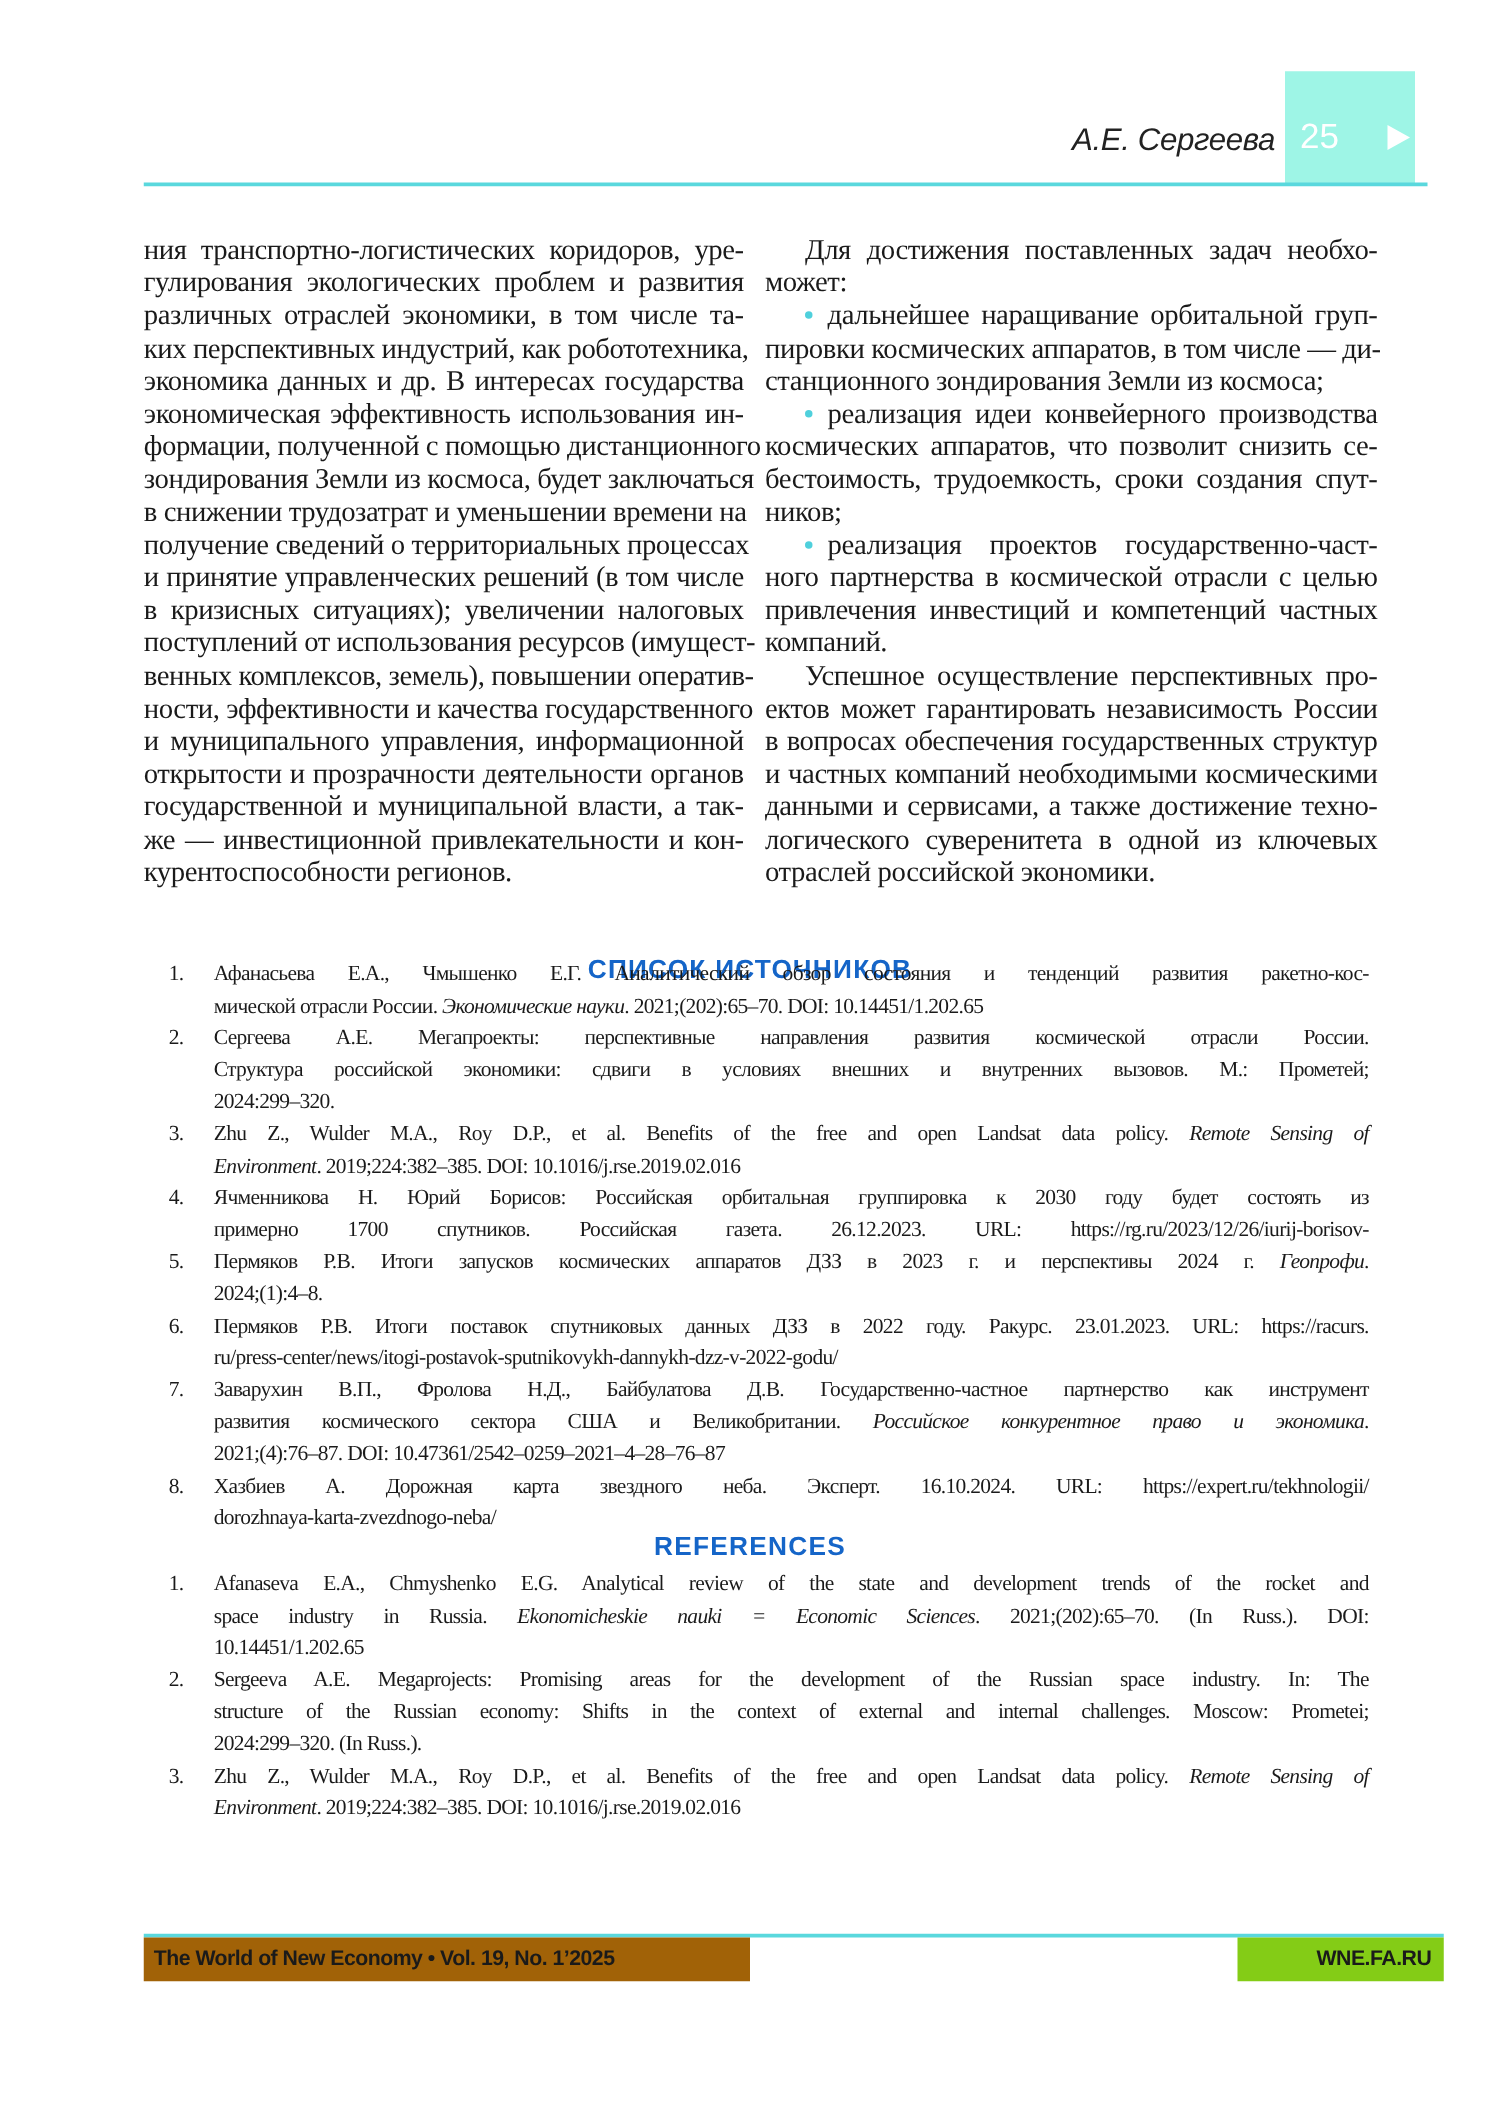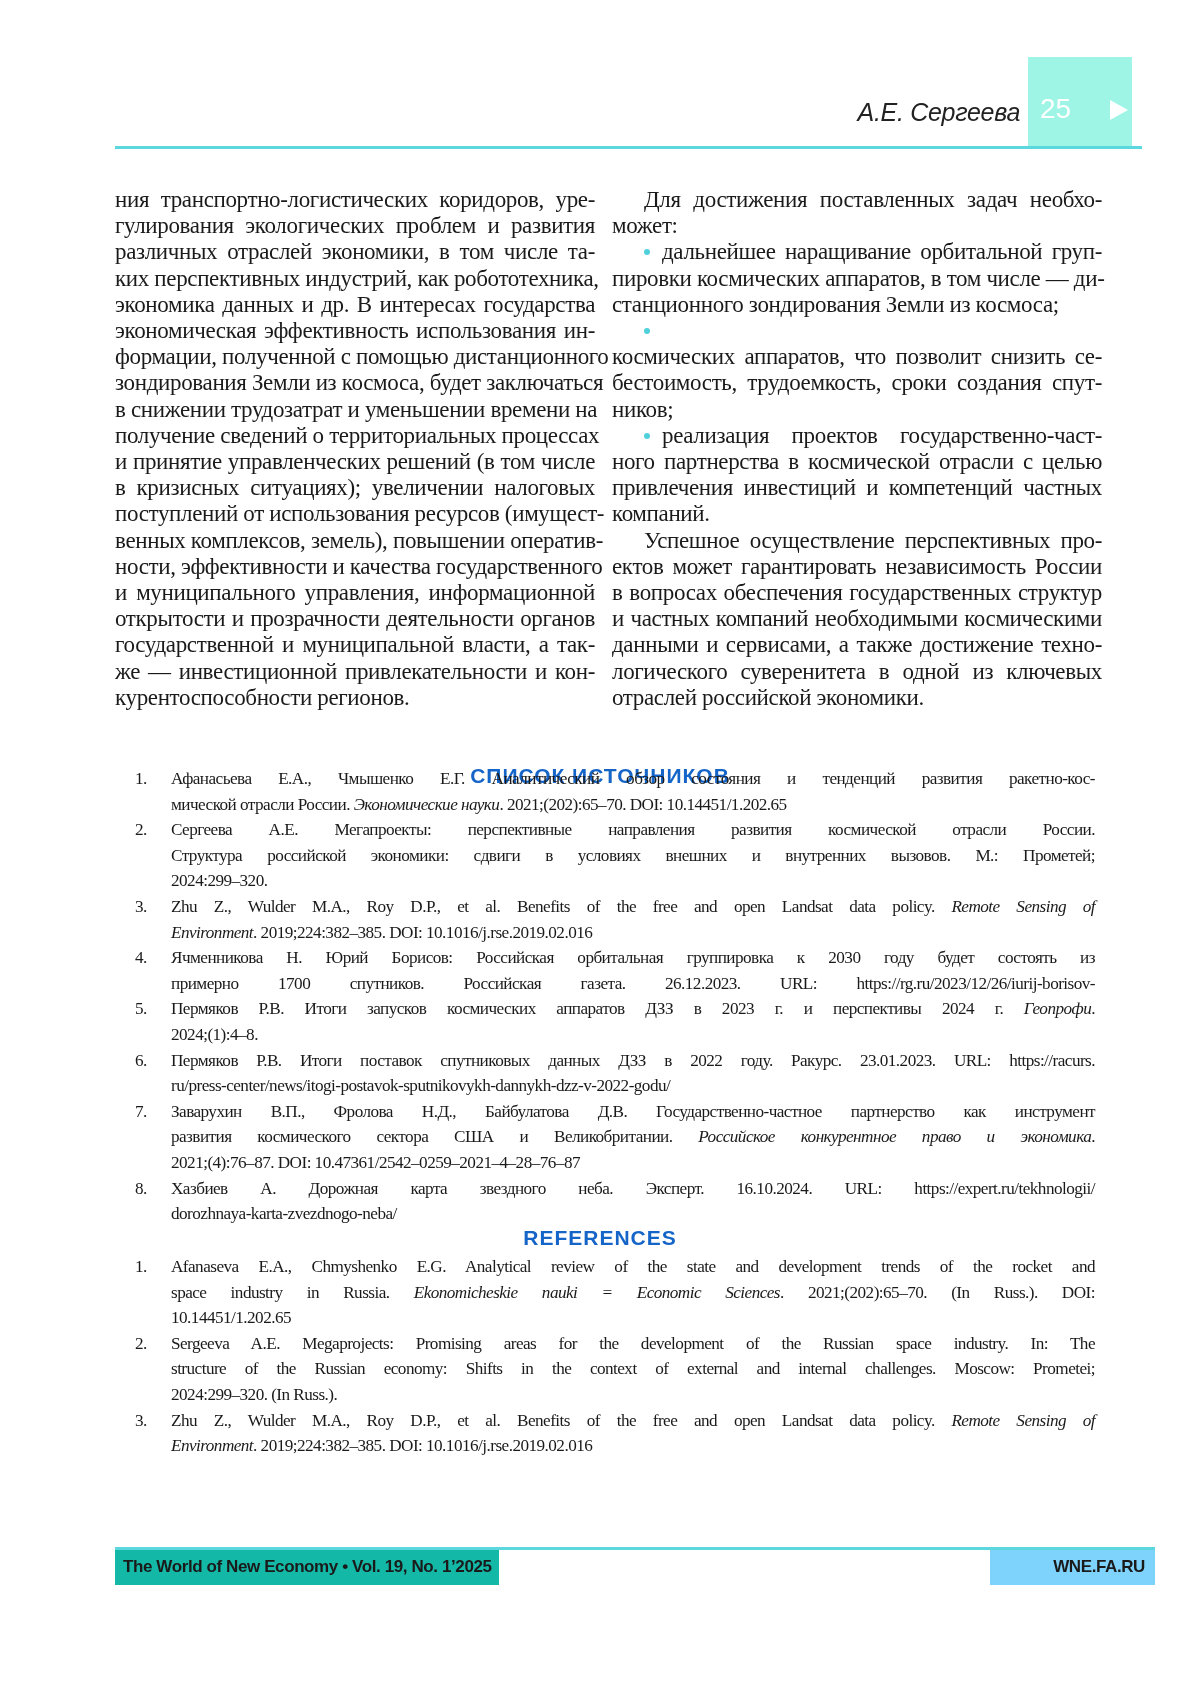--- a/index.html
+++ b/index.html
@@ -27,22 +27,22 @@
   .sec-title { position: absolute; left: 0; width: 1200px; text-align: center; font-family: "Liberation Sans", sans-serif;
                font-weight: bold; color: #1565c8; font-size: 21px; letter-spacing: 1px; }
   .refs { position: absolute; left: 135px; width: 960px; font-size: 17.2px; line-height: 25.6px; letter-spacing: -0.55px; }
   .ref { position: relative; padding-left: 36px; }
   .ref-num { position: absolute; left: 0; top: 0; }
   .ref .ln { text-align: center; text-align-last: left; }
   .ref .ln.j { text-align: justify; text-align-last: justify; }
   i { font-style: italic; }
 
   .ftr-rule { position: absolute; left: 115px; top: 1547px; width: 1040px; height: 3px; background: #5ad8dd; }
-  .ftr-left { position: absolute; left: 115px; top: 1550px; width: 384px; height: 35px; background: #14b8a6; }
-  .ftr-right { position: absolute; left: 990px; top: 1550px; width: 165px; height: 35px; background: #7dd3fc; }
+  .ftr-left { position: absolute; left: 115px; top: 1550px; width: 485px; height: 35px; background: #a16207; }
+  .ftr-right { position: absolute; left: 990px; top: 1550px; width: 165px; height: 35px; background: #84cc16; }
   .ftr-text { position: absolute; top: 7px; font-family: "Liberation Sans", sans-serif; font-weight: bold;
               font-size: 17px; color: #1a1a1a; letter-spacing: -0.4px; white-space: nowrap; }
 </style>
 </head>
 <body>
 
 <div class="hdr-author">А.Е. Сергеева</div>
 <div class="hdr-box">
   <span class="hdr-page">25</span>
   <span class="hdr-arrow"></span>
@@ -73,21 +73,21 @@
 </div>
 
 <div class="col col-right">
   <span class="ln ind">Для достижения поставленных задач необхо-</span>
   <span class="ln last">может:</span>
 
   <span class="ln"><span class="bullet"></span><span>дальнейшее наращивание орбитальной груп-</span></span>
   <span class="ln">пировки космических аппаратов, в том числе — ди-</span>
   <span class="ln last">станционного зондирования Земли из космоса;</span>
 
-  <span class="ln"><span class="bullet"></span></span>
+  <span class="ln"><span class="bullet"></span><span>реализация идеи конвейерного производства</span></span>
   <span class="ln">космических аппаратов, что позволит снизить се-</span>
   <span class="ln">бестоимость, трудоемкость, сроки создания спут-</span>
   <span class="ln last">ников;</span>
 
   <span class="ln"><span class="bullet"></span><span>реализация проектов государственно-част-</span></span>
   <span class="ln">ного партнерства в космической отрасли с целью</span>
   <span class="ln">привлечения инвестиций и компетенций частных</span>
   <span class="ln last">компаний.</span>
 
   <span class="ln ind">Успешное осуществление перспективных про-</span>

